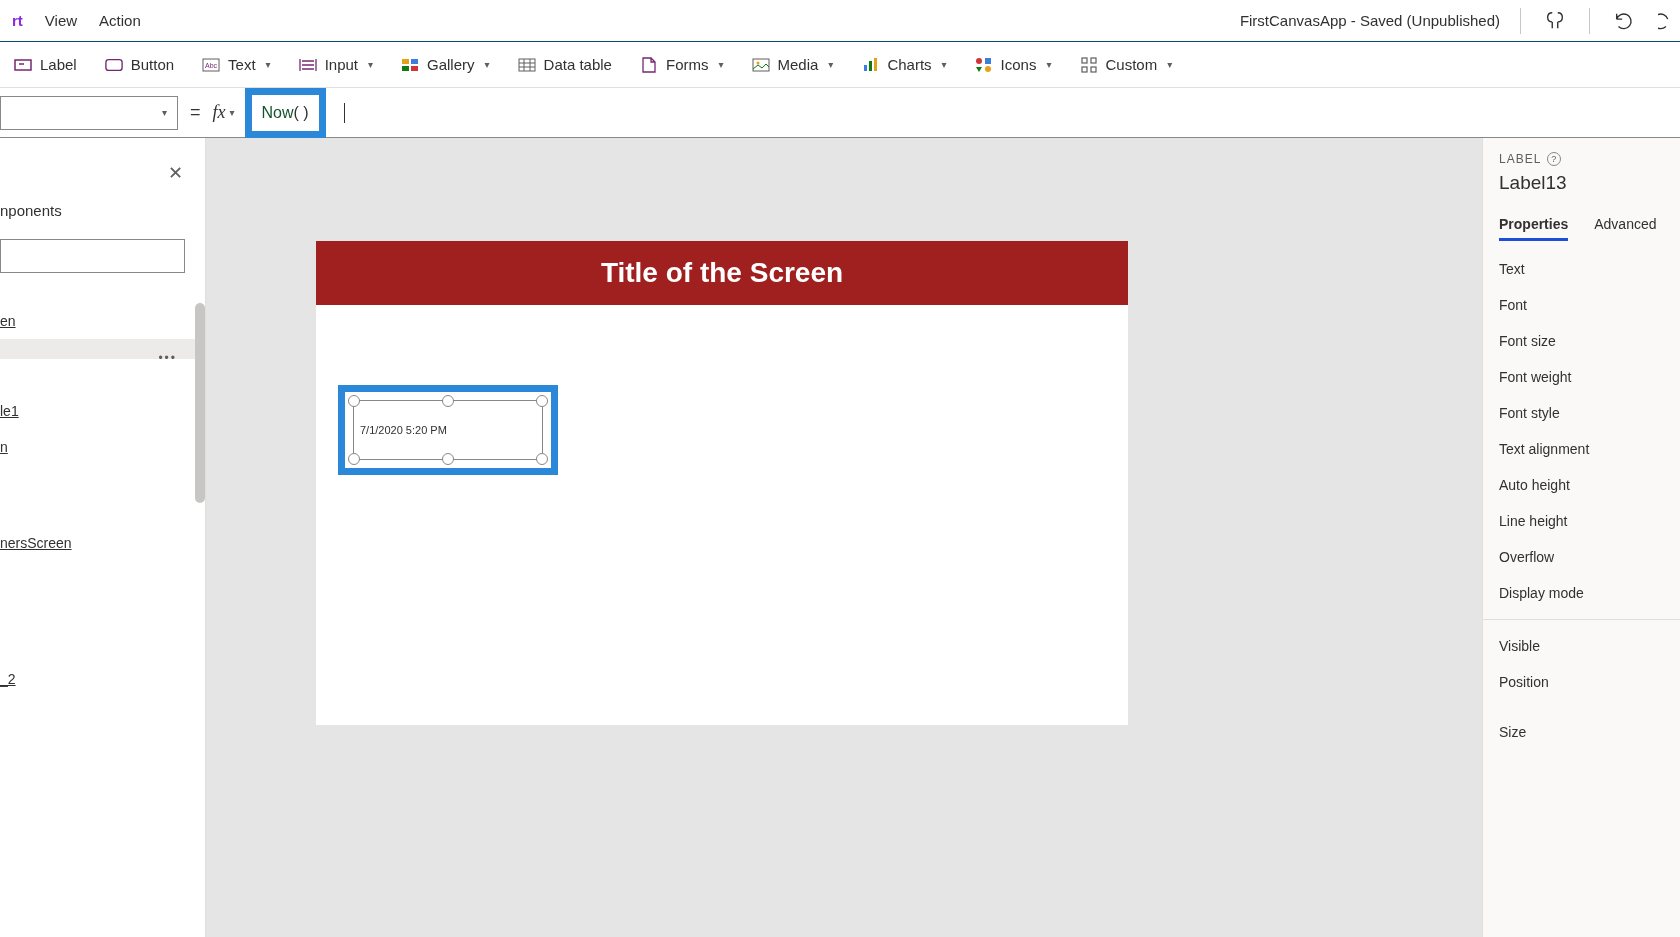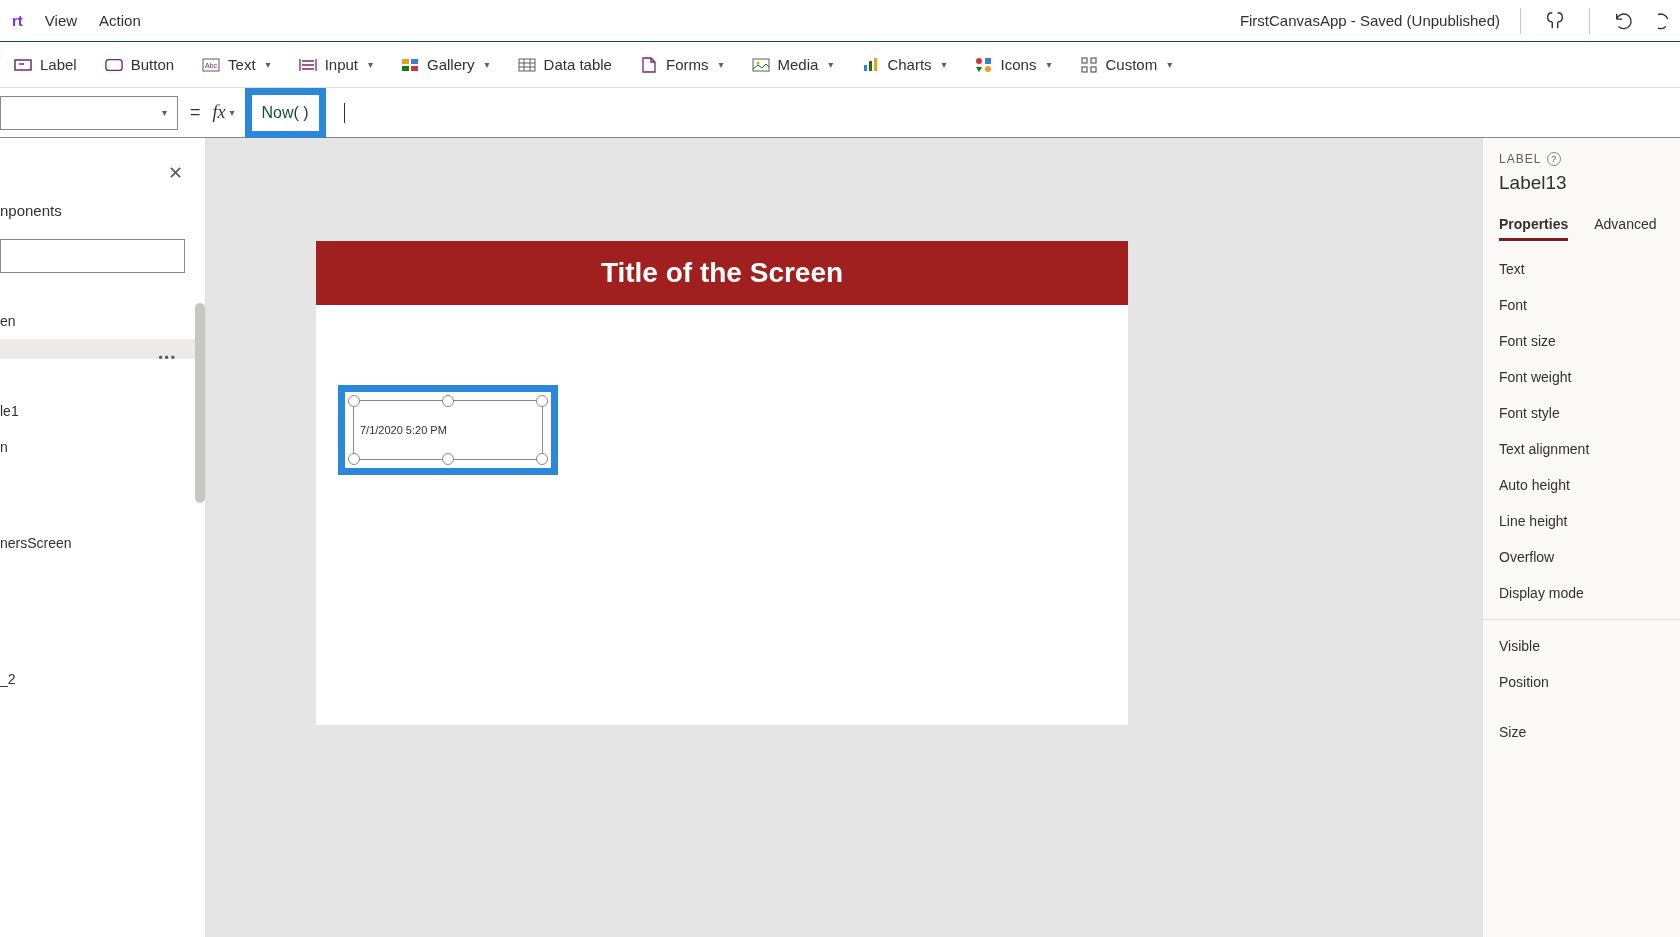--- a/index.html
+++ b/index.html
@@ -190,20 +190,21 @@
   background: #c8c6c4;
   border-radius: 5px;
 }
 .tree-item {
   padding: 10px 16px 10px 0;
   font-size: 14px;
   color: #323130;
   white-space: nowrap;
   overflow: hidden;
   position: relative;
+  text-decoration: underline;
 }
 .tree-item.selected {
   background: #edebe9;
 }
 .tree-more {
   position: absolute;
   right: 28px;
   top: 12px;
   color: #605e5c;
   letter-spacing: 2px;
@@ -311,21 +312,21 @@
   gap: 26px;
   margin-bottom: 10px;
 }
 .rp-tab {
   font-size: 14px;
   padding-bottom: 6px;
   cursor: pointer;
 }
 .rp-tab.active {
   font-weight: 700;
-  border-bottom: 3px solid #7f1d1d;
+  border-bottom: 3px solid #1d4ed8;
 }
 .rp-prop {
   padding: 10px 0;
   font-size: 14px;
   color: #323130;
 }
 .rp-divider {
   height: 1px;
   background: #e1dfdd;
   margin: 8px -16px;

